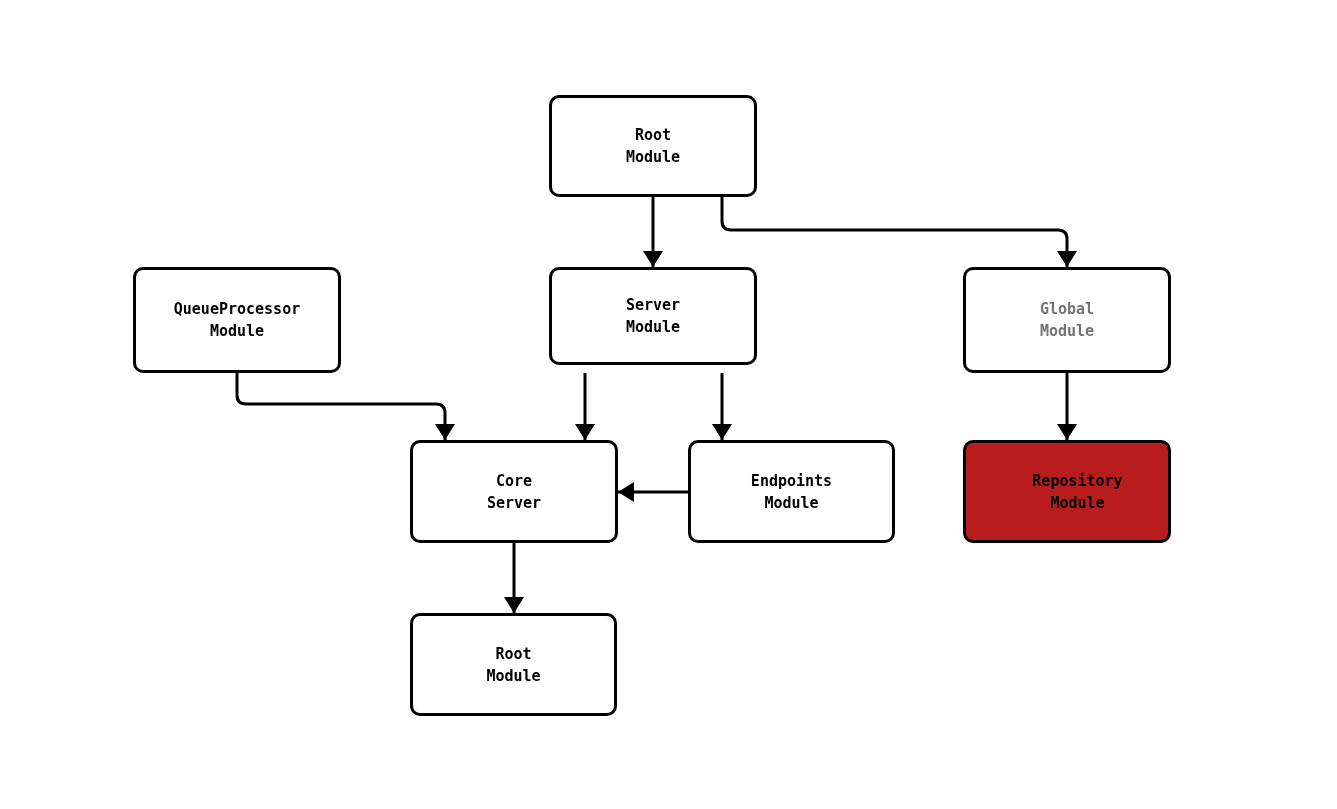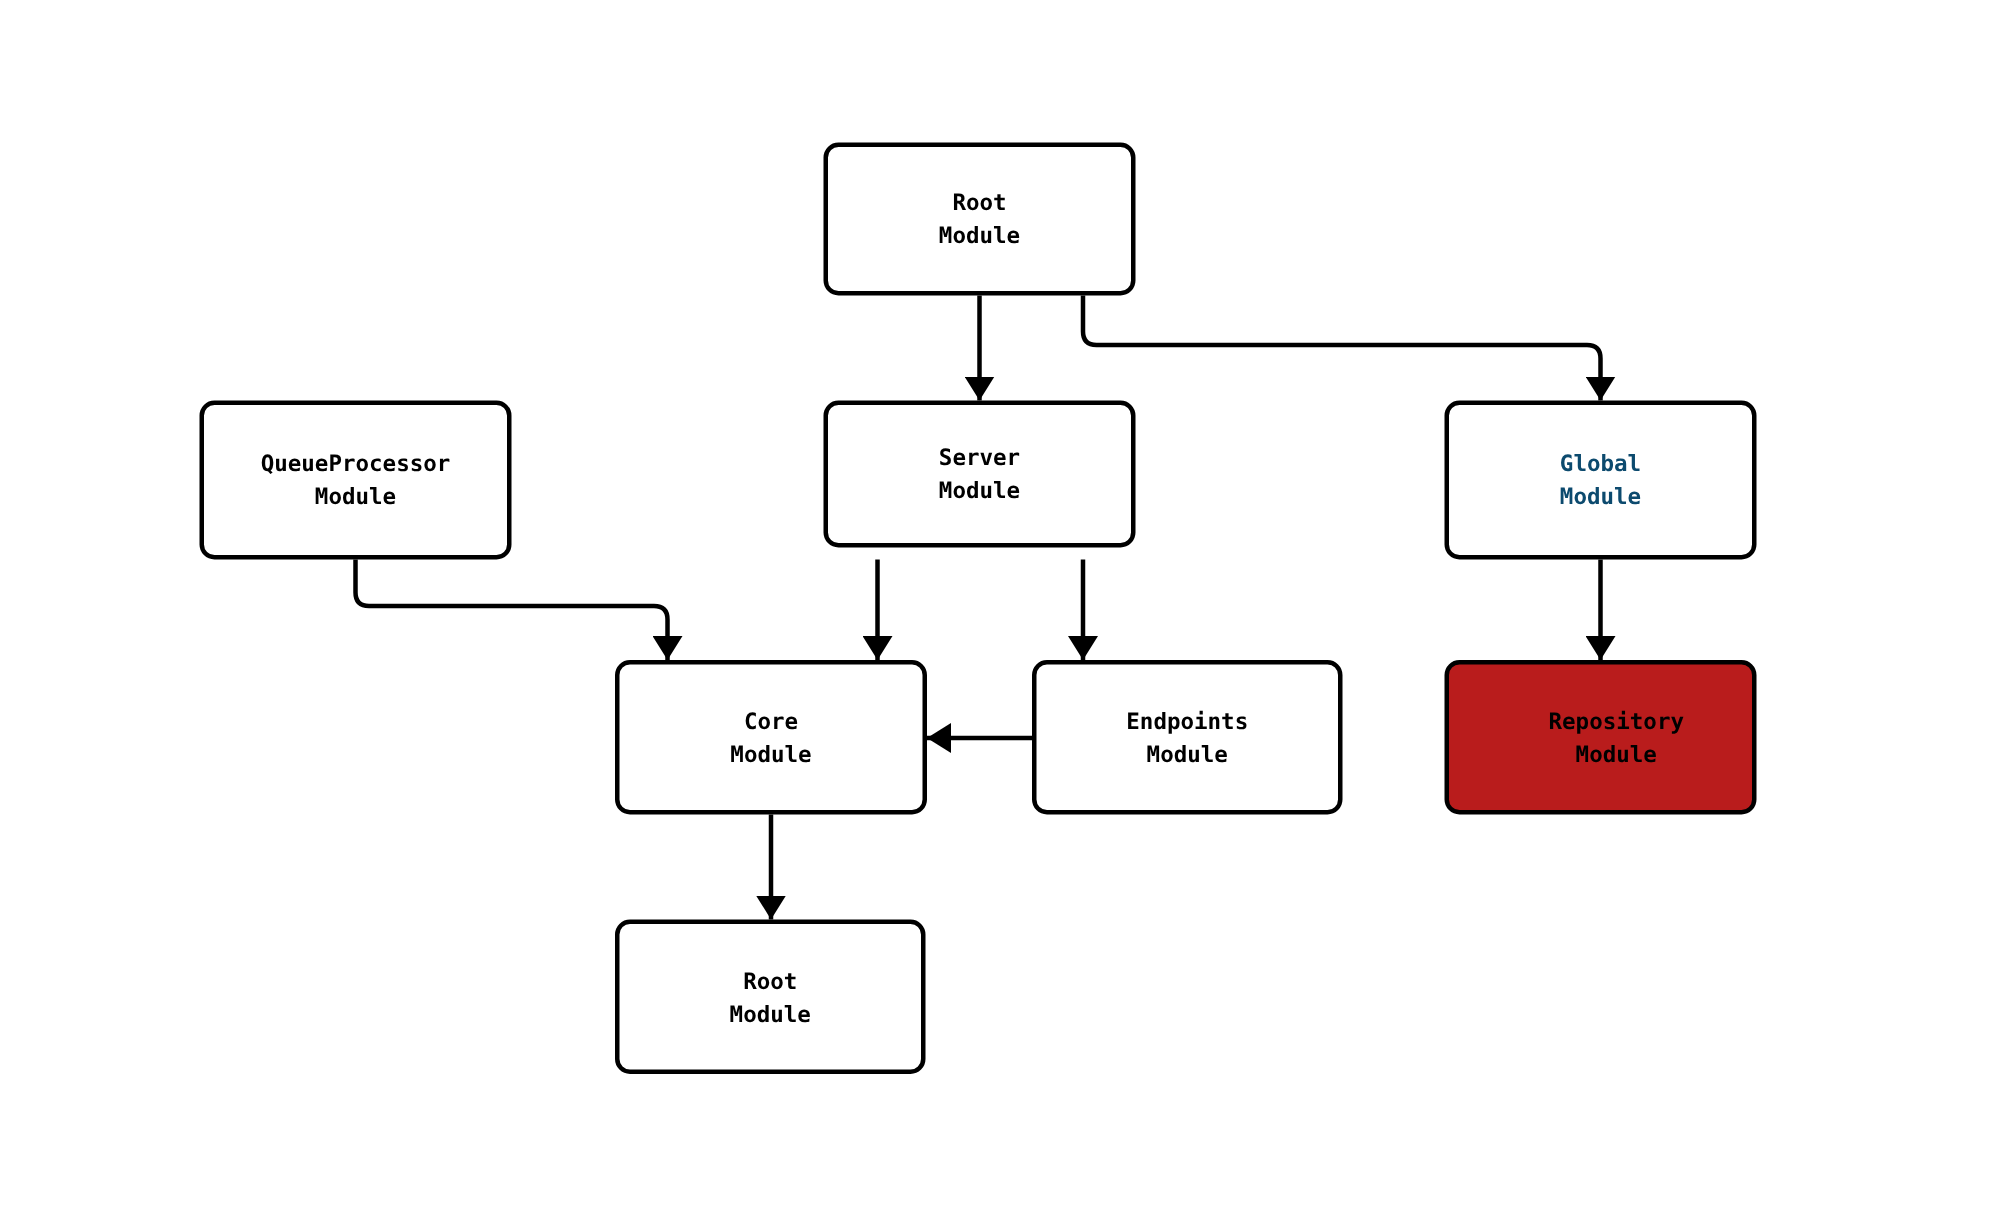--- a/index.html
+++ b/index.html
@@ -73,26 +73,26 @@
       </div>
       <div class="node" style="left: 133px; top: 267px; width: 208px; height: 106px; border-color: rgb(0, 0, 0); background: rgb(255, 255, 255); border-radius: 10px;">
         <div class="node-label" style="color: rgb(0, 0, 0);">QueueProcessor
 Module</div>
       </div>
       <div class="node" style="left: 549px; top: 267px; width: 208px; height: 98px; border-color: rgb(0, 0, 0); background: rgb(255, 255, 255);">
         <div class="node-label" style="color: rgb(0, 0, 0);">Server
 Module</div>
       </div>
       <div class="node" style="left: 963px; top: 267px; width: 208px; height: 106px; border-color: rgb(0, 0, 0); background: rgb(255, 255, 255);">
-        <div class="node-label" style="color: #0c4a6e;">Global
+        <div class="node-label" style="color: #737373;">Global
 Module</div>
       </div>
       <div class="node" style="left: 410px; top: 440px; width: 208px; height: 103px; border-color: rgb(0, 0, 0); background: rgb(255, 255, 255);">
         <div class="node-label" style="color: rgb(0, 0, 0);">Core
-Module</div>
+Server</div>
       </div>
       <div class="node" style="left: 688px; top: 440px; width: 207px; height: 103px; border-color: rgb(0, 0, 0); background: rgb(255, 255, 255);">
         <div class="node-label" style="color: rgb(0, 0, 0);">Endpoints
 Module</div>
       </div>
       <div class="node" style="left: 963px; top: 440px; width: 208px; height: 103px; border-color: rgb(0, 0, 0); background: #b91c1c; padding-left: 21px;">
         <div class="node-label" style="color: rgb(0, 0, 0);">Repository
 Module</div>
       </div>
       <div class="node" style="left: 410px; top: 613px; width: 207px; height: 103px; border-color: rgb(0, 0, 0); background: rgb(255, 255, 255);">

